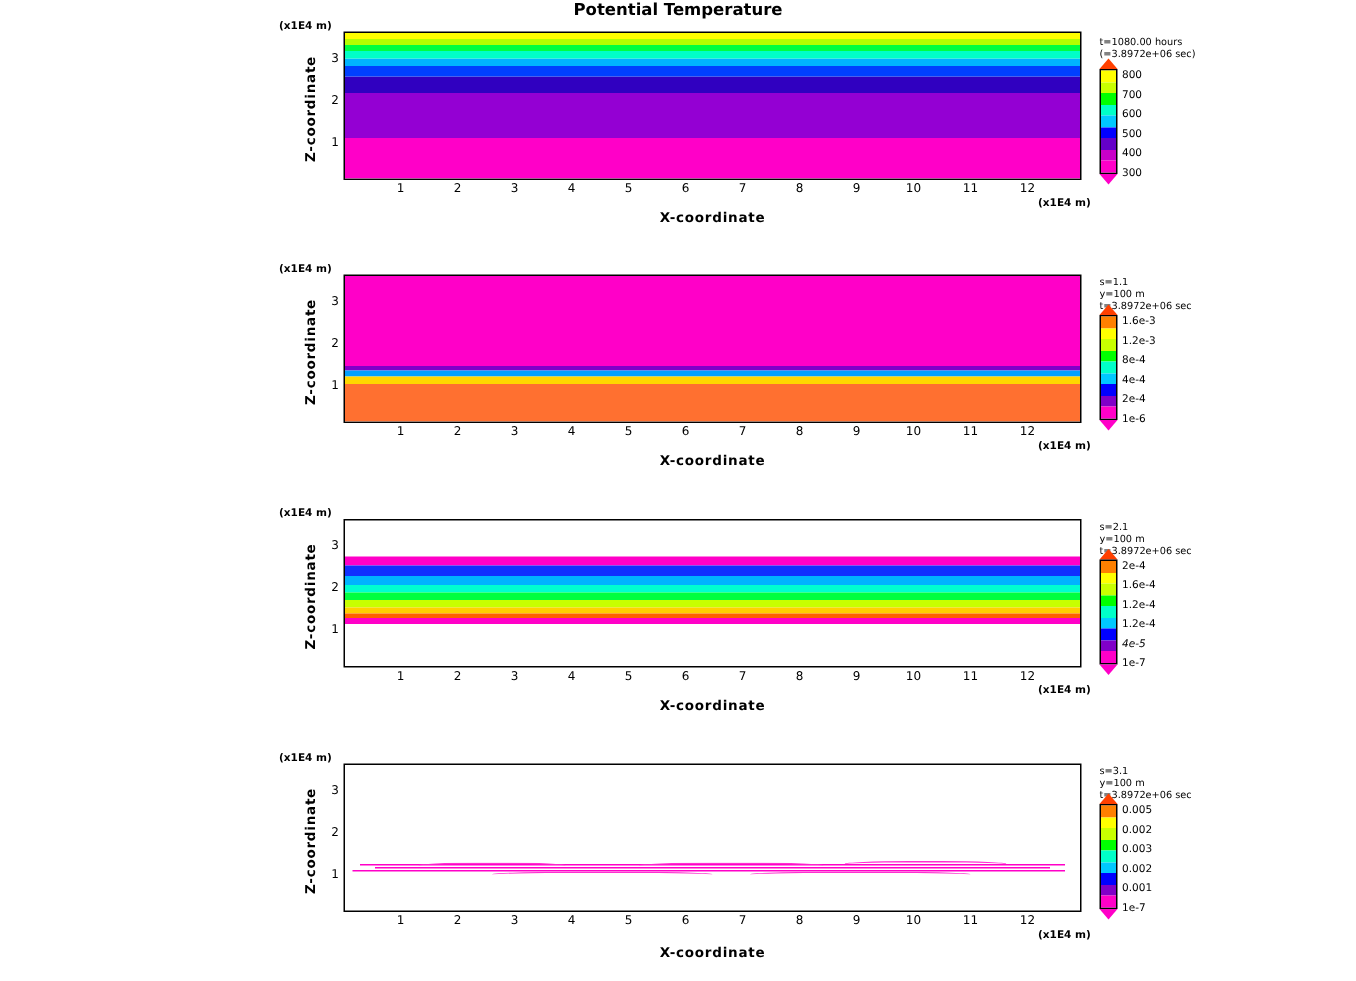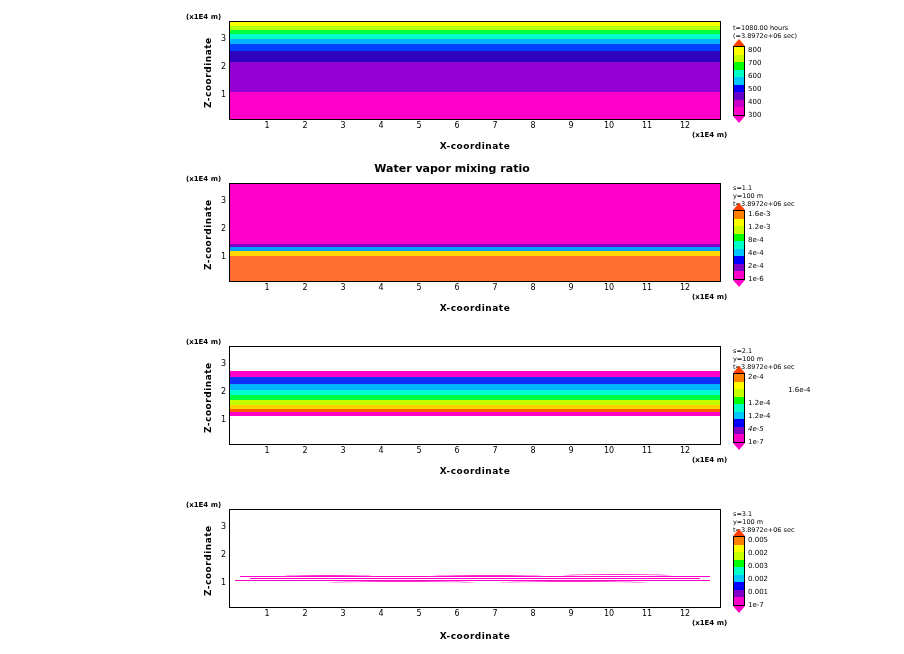--- a/index.html
+++ b/index.html
@@ -23,20 +23,21 @@
   .cbmeta{position:absolute;font-size:6.5px;color:#000;white-space:nowrap;}
   .arrow-up{position:absolute;width:0;height:0;border-left:6px solid transparent;border-right:6px solid transparent;}
   .arrow-dn{position:absolute;width:0;height:0;border-left:6px solid transparent;border-right:6px solid transparent;}
   .rainline{position:absolute;height:1px;background:#ff00c8;}
   .rainwiggle{position:absolute;border-top:1px solid #ff2fd0;border-radius:40%;}
 </style>
 </head>
 <body>
 
 <div class="panel" style="top:0;height:160px;">
+  <div class="title" style="top:0;">Potential Temperature</div>
   <div class="unit" style="left:186px;top:13px;">(x1E4 m)</div>
   <div class="ylabel" style="left:203px;top:108px;">Z-coordinate</div>
 
   <div class="plotbox" style="left:229px;top:21px;width:492px;height:99px;">
     <div class="bands">
       <div class="band" style="top:72.1%;height:27.9%;background:#ff00c8;"></div>
       <div class="band" style="top:41.4%;height:30.7%;background:#9400d3;"></div>
       <div class="band" style="top:30.0%;height:11.4%;background:#3000c0;"></div>
       <div class="band" style="top:22.8%;height:7.2%;background:#0040ff;"></div>
       <div class="band" style="top:17.2%;height:5.6%;background:#00b4ff;"></div>
@@ -84,21 +85,20 @@
   <div class="arrow-dn" style="left:733px;top:116px;border-top:7px solid #ff00c8;"></div>
   <div class="cbtick" style="left:748px;top:46px;">800</div>
   <div class="cbtick" style="left:748px;top:59px;">700</div>
   <div class="cbtick" style="left:748px;top:72px;">600</div>
   <div class="cbtick" style="left:748px;top:85px;">500</div>
   <div class="cbtick" style="left:748px;top:98px;">400</div>
   <div class="cbtick" style="left:748px;top:111px;">300</div>
 </div>
 
 <div class="panel" style="top:162px;height:162px;">
-  <div class="title" style="top:0;">Water vapor mixing ratio</div>
   <div class="unit" style="left:186px;top:13px;">(x1E4 m)</div>
   <div class="ylabel" style="left:203px;top:108px;">Z-coordinate</div>
 
   <div class="plotbox" style="left:229px;top:21px;width:492px;height:99px;">
     <div class="bands">
       <div class="band" style="top:0%;height:62.3%;background:#ff00c8;"></div>
       <div class="band" style="top:62.3%;height:3.0%;background:#8000c8;"></div>
       <div class="band" style="top:65.3%;height:3.4%;background:#00a0ff;"></div>
       <div class="band" style="top:68.7%;height:5.1%;background:#ffd800;"></div>
       <div class="band" style="top:73.8%;height:26.2%;background:#ff7030;"></div>
@@ -199,21 +199,21 @@
     <div class="cseg" style="top:22.2%;height:11.1%;background:#c8ff00;"></div>
     <div class="cseg" style="top:33.3%;height:11.1%;background:#00ff00;"></div>
     <div class="cseg" style="top:44.4%;height:11.1%;background:#00ffc8;"></div>
     <div class="cseg" style="top:55.5%;height:11.1%;background:#00c8ff;"></div>
     <div class="cseg" style="top:66.6%;height:11.1%;background:#0000ff;"></div>
     <div class="cseg" style="top:77.7%;height:11.1%;background:#8000c8;"></div>
     <div class="cseg" style="top:88.8%;height:11.2%;background:#ff00c8;"></div>
   </div>
   <div class="arrow-dn" style="left:733px;top:118px;border-top:7px solid #ff00c8;"></div>
   <div class="cbtick" style="left:748px;top:48px;">2e-4</div>
-  <div class="cbtick" style="left:788px;top:61px;text-align:right;">1.6e-4</div>
+  <div class="cbtick" style="left:748px;top:61px;text-align:right;">1.6e-4</div>
   <div class="cbtick" style="left:748px;top:74px;">1.2e-4</div>
   <div class="cbtick" style="left:748px;top:87px;">1.2e-4</div>
   <div class="cbtick" style="left:748px;top:100px;font-style:italic;">4e-5</div>
   <div class="cbtick" style="left:748px;top:113px;">1e-7</div>
 </div>
 
 <div class="panel" style="top:488px;height:166px;">
   <div class="unit" style="left:186px;top:13px;">(x1E4 m)</div>
   <div class="ylabel" style="left:203px;top:108px;">Z-coordinate</div>
 

